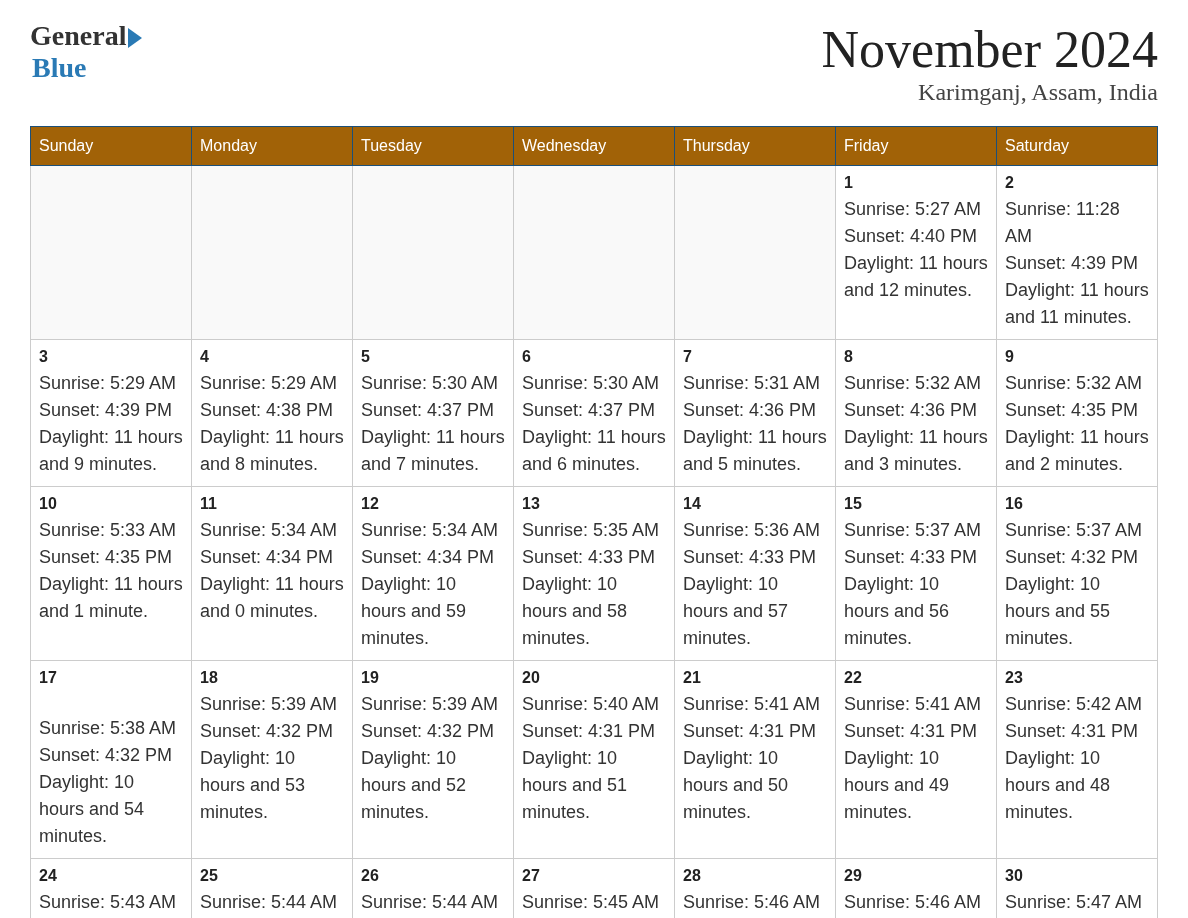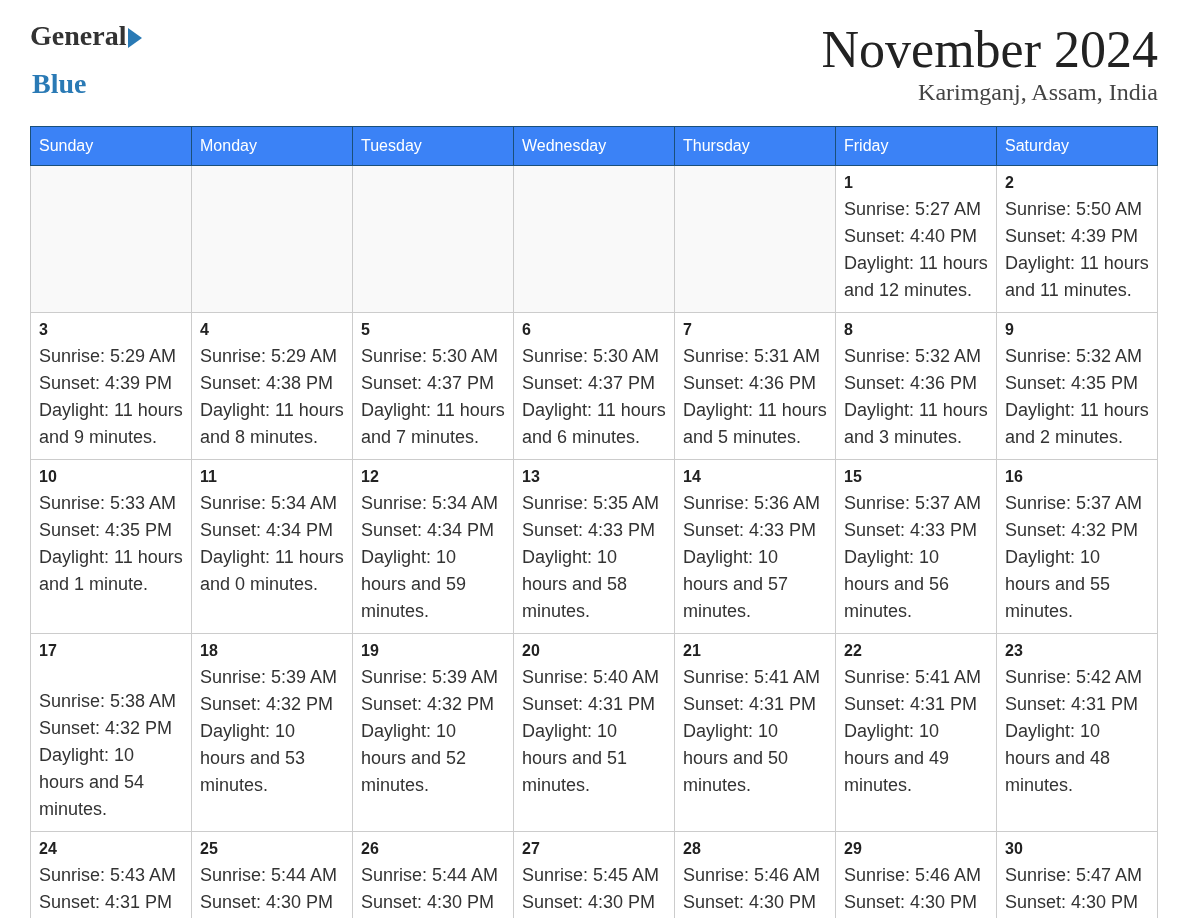--- a/index.html
+++ b/index.html
@@ -13,21 +13,20 @@
     .header-area {
       display: flex;
       justify-content: space-between;
       align-items: flex-start;
       margin-bottom: 20px;
     }
     .logo {
       display: flex;
       flex-direction: column;
       align-items: flex-start;
-      gap: 16px;
     }
     .logo-top {
       display: flex;
       align-items: center;
     }
     .logo-general {
       font-size: 28px;
       font-weight: bold;
       color: #333;
       font-family: Georgia, serif;
@@ -61,21 +60,21 @@
       font-size: 24px;
       color: #444;
       font-family: Georgia, serif;
     }
     .calendar-table {
       width: 100%;
       border-collapse: collapse;
       table-layout: fixed;
     }
     .calendar-table thead tr th {
-      background-color: #3b82f6;
+      background-color: #a16207;
       color: #fff;
       padding: 10px 8px;
       font-size: 16px;
       font-weight: normal;
       text-align: left;
       border: 1px solid #1a4f7a;
     }
     .calendar-table tbody tr td {
       vertical-align: top;
       padding: 8px;
@@ -137,21 +136,21 @@
         <td class="empty"></td>
         <td class="empty"></td>
         <td>
           <span class="day-number">1</span>
           <div class="day-info" style="white-space: pre-line;">Sunrise: 5:27 AM
 Sunset: 4:40 PM
 Daylight: 11 hours and 12 minutes.</div>
         </td>
         <td>
           <span class="day-number">2</span>
-          <div class="day-info" style="white-space: pre-line;">Sunrise: 5:50 AM
+          <div class="day-info" style="white-space: pre-line;">Sunrise: 11:28 AM
 Sunset: 4:39 PM
 Daylight: 11 hours and 11 minutes.</div>
         </td>
       </tr>
       <tr>
         <td>
           <span class="day-number">3</span>
           <div class="day-info" style="white-space: pre-line;">Sunrise: 5:29 AM
 Sunset: 4:39 PM
 Daylight: 11 hours and 9 minutes.</div>

